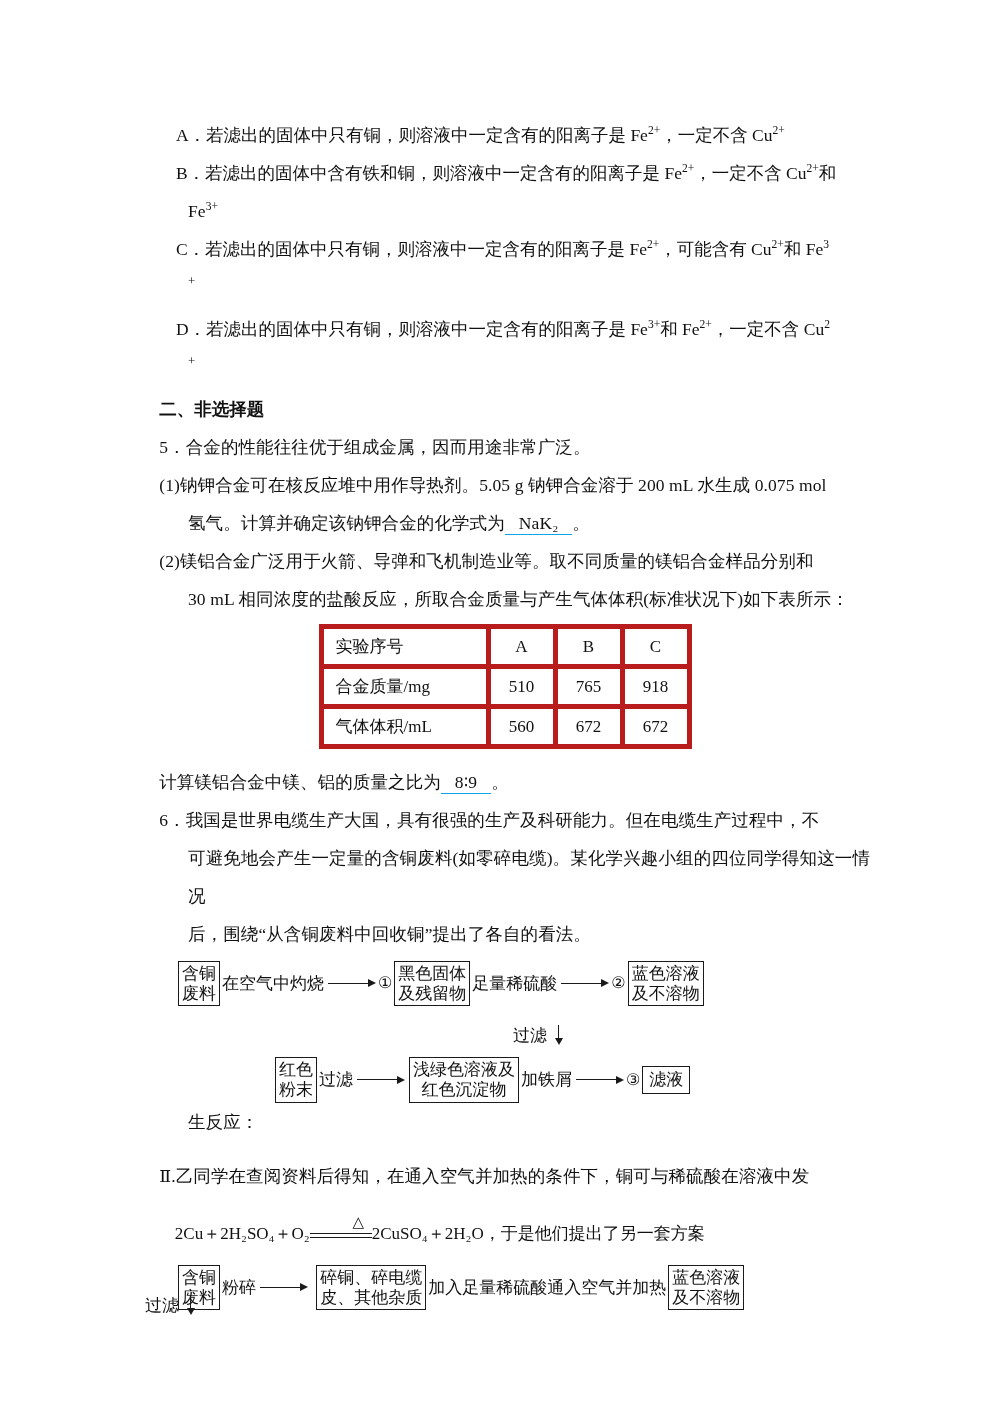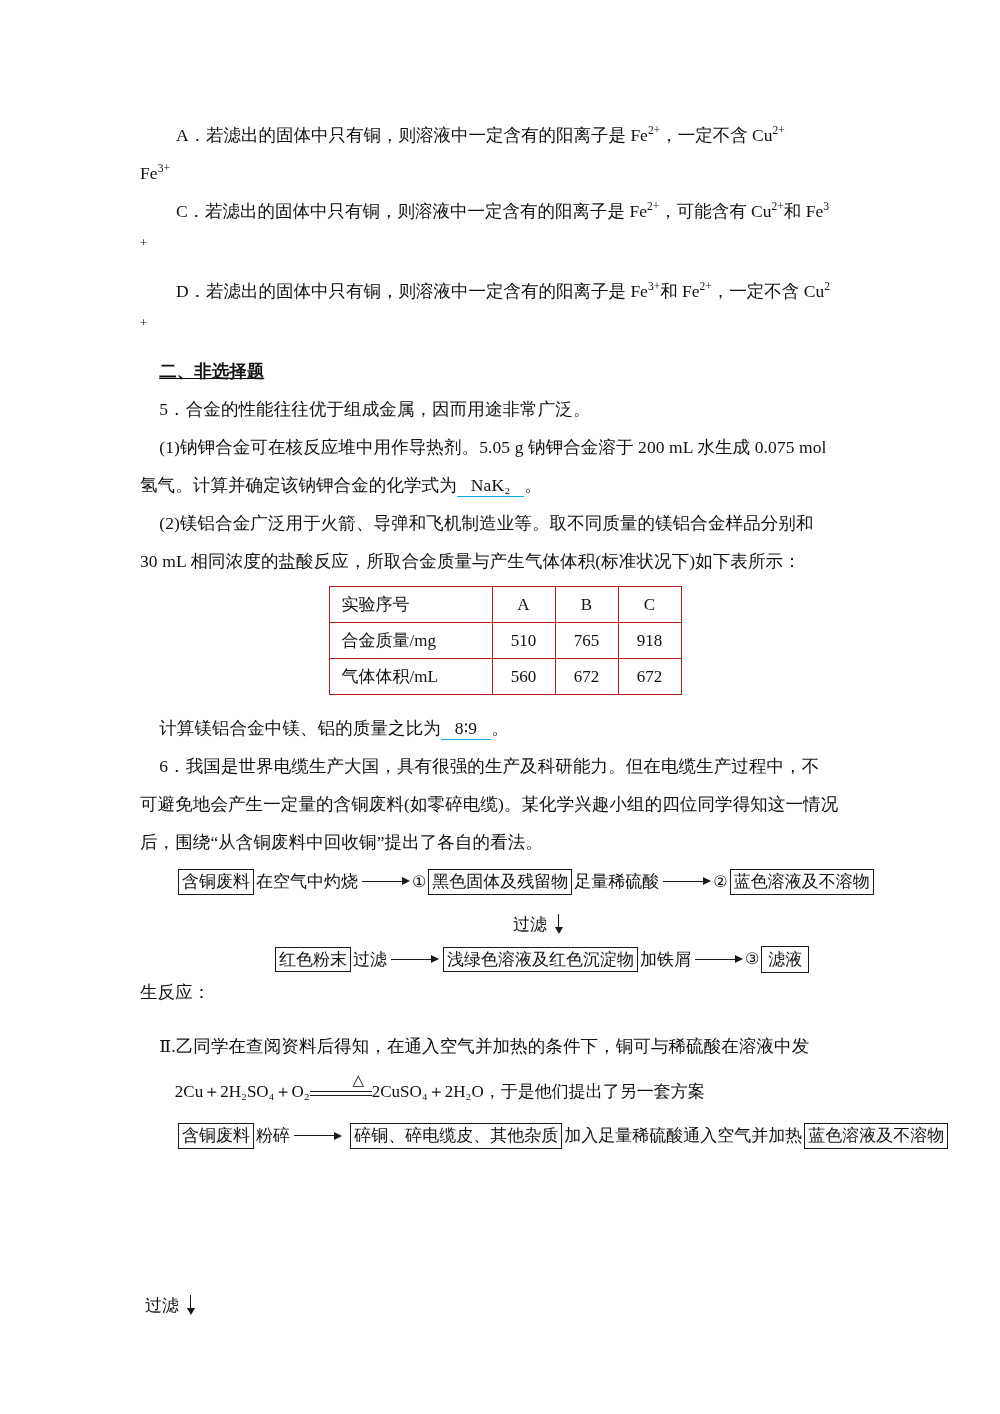--- a/index.html
+++ b/index.html
@@ -38,21 +38,21 @@
     letter-spacing: 0.1px;
   }
   .indent-small { text-indent: 1.1em; }
   .opt {
     font-size: 17.5px;
     line-height: 38px;
     margin: 0;
     text-indent: 2.05em;
     text-align: justify;
   }
-  .hang { text-indent: 0; }
+  .hang { text-indent: 0; margin-left: 48px; }
   .sec-head {
     font-size: 17.5px;
     font-weight: bold;
     line-height: 38px;
     margin: 0;
     text-indent: 1.1em;
     font-family: "DejaVu Sans", "Liberation Sans", sans-serif;
   }
   sup, sub {
     font-size: 0.66em;
@@ -70,21 +70,21 @@
   .tbl-wrap {
     display: flex;
     justify-content: center;
     margin-top: 6px;
   }
   table.data {
     border-collapse: collapse;
     font-size: 17px;
   }
   table.data td {
-    border: 1px solid #b91c1c;
+    border: 5px solid #b91c1c;
     text-align: center;
     height: 35px;
     padding: 0 6px;
     line-height: 35px;
     white-space: nowrap;
   }
   table.data td.rowhead {
     text-align: left;
     padding-left: 12px;
     padding-right: 18px;
@@ -96,20 +96,21 @@
   .flow {
     display: flex;
     align-items: stretch;
     font-size: 17px;
     line-height: 1.16;
   }
   .fbox {
     border: 1.5px solid #1a1a1a;
     padding: 2px 3px;
     display: flex;
+    flex-direction: column;
     justify-content: center;
     text-align: center;
     white-space: nowrap;
   }
   .fbox .ln { display: block; }
   .farrow {
     display: flex;
     flex-direction: row;
     justify-content: center;
     align-items: center;
@@ -203,29 +204,30 @@
   }
 </style>
 </head>
 <body>
 
 <div class="page">
   <div class="content">
 
     <p class="opt">A．若滤出的固体中只有铜，则溶液中一定含有的阳离子是 <span class="lat">Fe<sup>2+</sup></span>，一定不含 <span class="lat">Cu<sup>2+</sup></span></p>
 
+    <p class="opt">B．若滤出的固体中含有铁和铜，则溶液中一定含有的阳离子是 <span class="lat">Fe<sup>2+</sup></span>，一定不含 <span class="lat">Cu<sup>2+</sup></span>和</p>
     <p class="para hang"><span class="lat">Fe<sup>3+</sup></span></p>
 
     <p class="opt">C．若滤出的固体中只有铜，则溶液中一定含有的阳离子是 <span class="lat">Fe<sup>2+</sup></span>，可能含有 <span class="lat">Cu<sup>2+</sup></span>和 <span class="lat">Fe<sup>3</sup></span></p>
     <p class="para hang" style="line-height:26px;font-size:13px;">+</p>
 
     <p class="opt" style="margin-top:16px;">D．若滤出的固体中只有铜，则溶液中一定含有的阳离子是 <span class="lat">Fe<sup>3+</sup></span>和 <span class="lat">Fe<sup>2+</sup></span>，一定不含 <span class="lat">Cu<sup>2</sup></span></p>
     <p class="para hang" style="line-height:26px;font-size:13px;">+</p>
 
-    <p class="sec-head" style="margin-top:16px;text-decoration:underline;">二、非选择题</p>
+    <p class="sec-head" style="margin-top:16px;">二、非选择题</p>
 
     <p class="para indent-small">5．合金的性能往往优于组成金属，因而用途非常广泛。</p>
 
     <p class="para indent-small">(1)钠钾合金可在核反应堆中用作导热剂。5.05 g 钠钾合金溶于 200 mL 水生成 0.075 mol</p>
     <p class="para hang"><span>氢气。计算并确定该钠钾合金的化学式为</span><span class="blank lat">NaK₂</span><span>。</span></p>
 
     <p class="para indent-small">(2)镁铝合金广泛用于火箭、导弹和飞机制造业等。取不同质量的镁铝合金样品分别和</p>
     <p class="para hang">30 mL 相同浓度的盐酸反应，所取合金质量与产生气体体积(标准状况下)如下表所示：</p>
 
     <div class="tbl-wrap">
@@ -308,21 +310,21 @@
         <span class="lbl circled">③</span>
       </div>
       <div class="fbox" style="padding:3px 6px;text-align:center;">
         <span class="ln">滤液</span>
       </div>
     </div>
 
     <p class="para hang">生反应：</p>
     <p class="para indent-small" style="margin-top:16px;">Ⅱ.乙同学在查阅资料后得知，在通入空气并加热的条件下，铜可与稀硫酸在溶液中发</p>
 
-    <p class="eqline" style="margin-top:8px;"><span class="lat">2Cu＋2H₂SO₄＋O₂</span><span class="rxn"><span class="cond">△</span><span class="dbl"></span></span><span class="lat">2CuSO₄＋2H₂O</span><span>，于是他们提出了另一套方案</span></p>
+    <p class="eqline" style="margin-top:20px;"><span class="lat">2Cu＋2H₂SO₄＋O₂</span><span class="rxn"><span class="cond">△</span><span class="dbl"></span></span><span class="lat">2CuSO₄＋2H₂O</span><span>，于是他们提出了另一套方案</span></p>
 
     <div class="flow" style="margin:12px 0 0 38px;">
       <div class="fbox">
         <span class="ln">含铜</span>
         <span class="ln">废料</span>
       </div>
       <div class="farrow">
         <span class="lbl">粉碎</span>
         <span class="arrowline"></span>
         <span class="lbl">&nbsp;</span>

